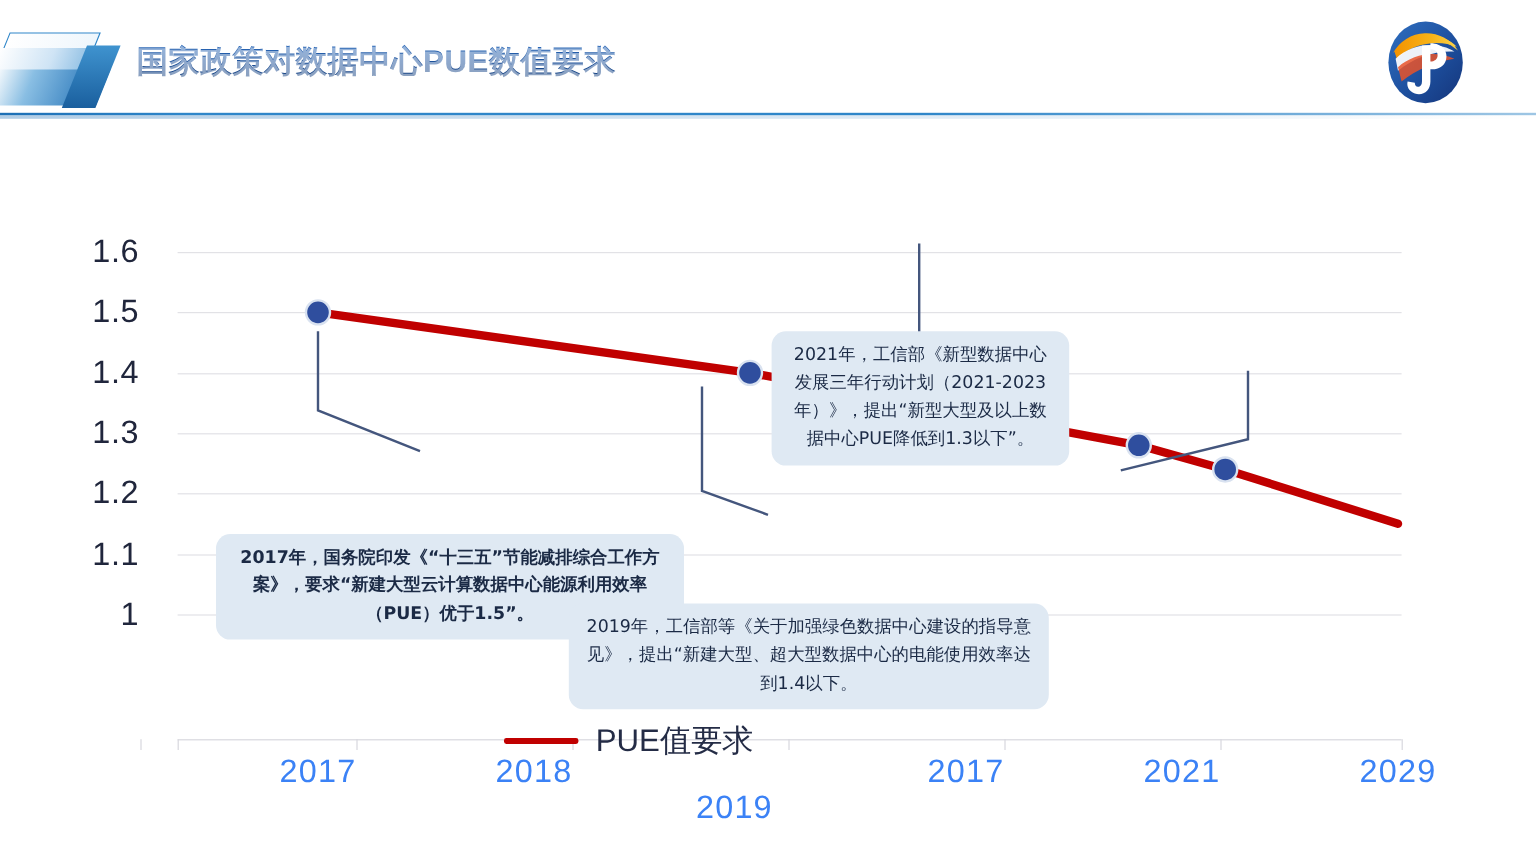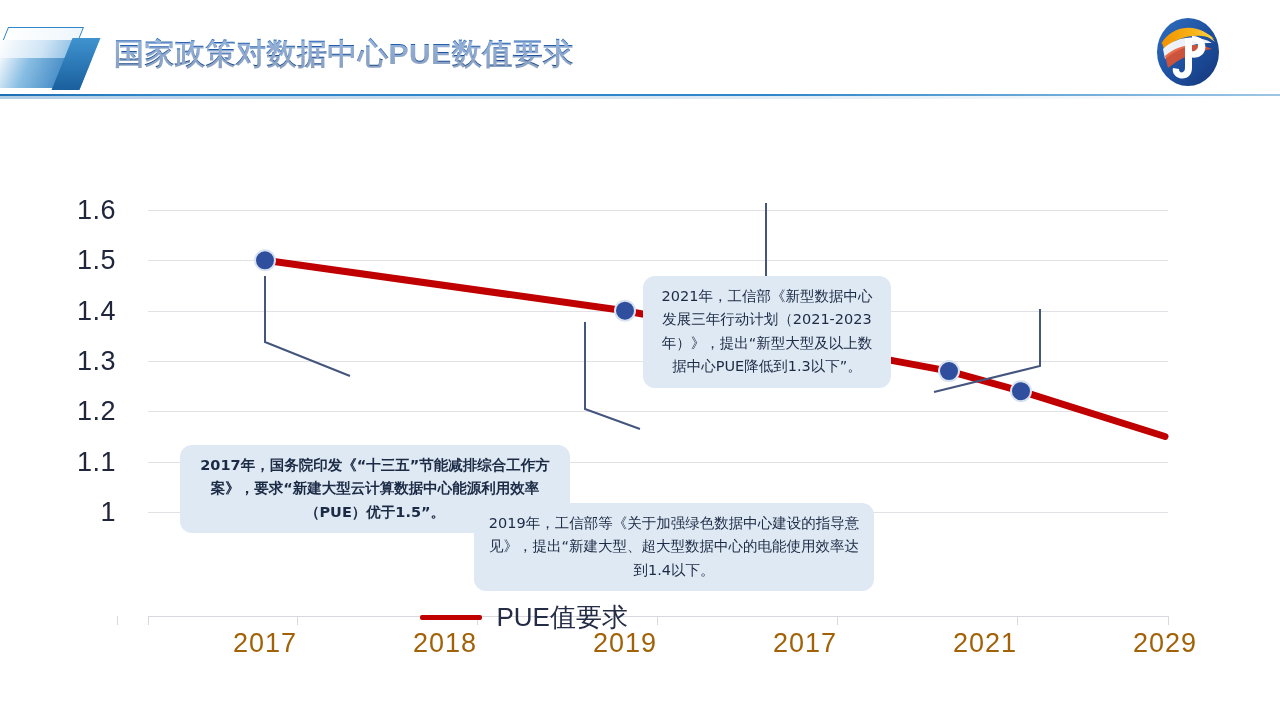--- a/index.html
+++ b/index.html
@@ -28,39 +28,39 @@
     background:linear-gradient(to right,#ffffff 0%,#cfe4f5 55%,#7fb6df 100%);}
   #deco-bar{left:-10px;top:58px;width:96px;height:30px;
     transform:skewX(-22deg);
     background:linear-gradient(to right,#ffffff 0%,#89bee3 35%,#1f6fb5 100%);}
   #deco-tip{left:62px;top:38px;width:28px;height:52px;
     transform:skewX(-22deg);
     background:linear-gradient(to bottom,#3f93cf,#1a5f9e);}
 
   #page-title{
     position:absolute;left:114px;top:34px;
-    font-size:30px;font-weight:bold;letter-spacing:.5px;
+    font-size:26px;font-weight:bold;letter-spacing:.5px;
     color:#1f4e9c;
     background:linear-gradient(to bottom,#2f6fc0 0%,#1b4e96 55%,#123a74 100%);
     -webkit-background-clip:text;background-clip:text;-webkit-text-fill-color:transparent;
     text-shadow:0 1px 0 rgba(255,255,255,.5);
     white-space:nowrap;
   }
 
   
   #logo{position:absolute;right:56px;top:16px;width:72px;height:72px;}
 
   
   #chart{position:absolute;left:0;top:104px;width:1280px;height:616px;}
 
   .gridline{position:absolute;left:0;width:100%;height:1px;background:#e2e2e6;}
   .ytick-label{position:absolute;right:1164px;color:#20263c;
     font-size:27px;text-align:right;width:120px;
     transform:translateY(-50%);letter-spacing:.5px;}
-  .xtick-label{position:absolute;top:524px;color:#a16207;font-size:27px;
+  .xtick-label{position:absolute;top:524px;color:#3b82f6;font-size:27px;
     text-align:center;width:160px;transform:translateX(-50%);letter-spacing:1px;}
   #xaxis-line{position:absolute;left:148px;top:512px;width:1020px;height:1px;background:#d8d8de;}
   .xtick{position:absolute;top:512px;width:1px;height:9px;background:#d8d8de;}
 
   
   .callout{
     position:absolute;
     background:#dfe9f3;
     border-radius:12px;
     color:#1b2a45;
@@ -153,21 +153,21 @@
       <div class="xtick" style="left: 477px;"></div>
       <div class="xtick" style="left: 657px;"></div>
       <div class="xtick" style="left: 837px;"></div>
       <div class="xtick" style="left: 1017px;"></div>
       <div class="xtick" style="left: 148px;"></div>
       <div class="xtick" style="left: 1168px;"></div>
     </div>
   <div id="xlabels">
       <div class="xtick-label" style="left: 265px;">2017</div>
       <div class="xtick-label" style="left: 445px;">2018</div>
-      <div class="xtick-label" style="left: 625px;">2019</div>
+      <div class="xtick-label" style="left: 612px; margin-top: 30px;">2019</div>
       <div class="xtick-label" style="left: 805px;">2017</div>
       <div class="xtick-label" style="left: 985px;">2021</div>
       <div class="xtick-label" style="left: 1165px;">2029</div>
     </div>
 
   <svg id="series-svg" style="position:absolute;left:0;top:0;width:1280px;height:616px;">
       <path d="M 265.0,156.3 L 625.0,206.7 L 949.0,267.1 L 1021.0,287.2 L 1165.0,332.5" fill="none" stroke="#C00000" stroke-width="7" stroke-linecap="round" stroke-linejoin="round"></path>
       <circle cx="265.0" cy="156.3" r="10" fill="#2f4e9e" stroke="#d9e2f0" stroke-width="2"></circle>
       <circle cx="625.0" cy="206.7" r="10" fill="#2f4e9e" stroke="#d9e2f0" stroke-width="2"></circle>
       <circle cx="949.0" cy="267.1" r="10" fill="#2f4e9e" stroke="#d9e2f0" stroke-width="2"></circle>

